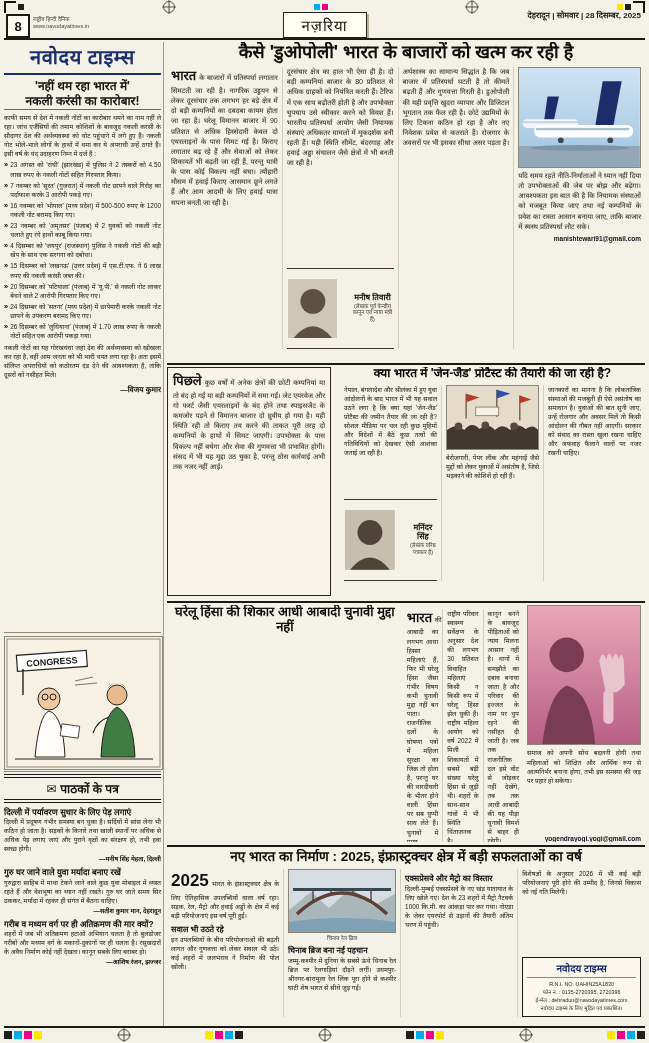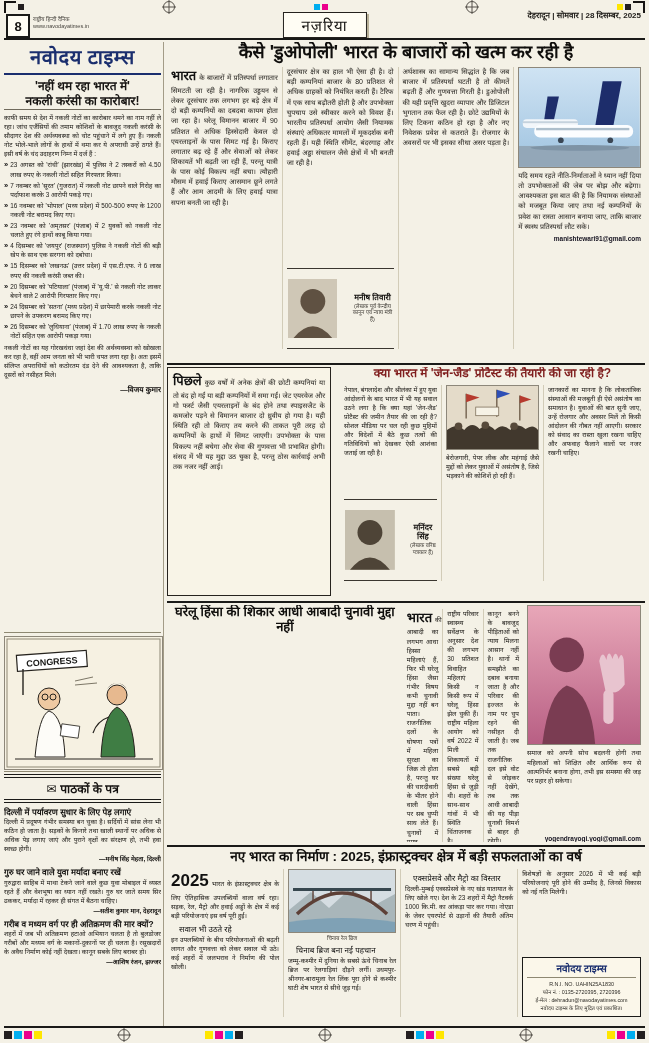--- a/index.html
+++ b/index.html
@@ -36,35 +36,35 @@
   .btxt.sm{font-size:6.4px;line-height:1.42;}
   .cols{display:flex;align-items:stretch;}
   .col{flex:1;padding:0 4px;min-width:0;display:flex;flex-direction:column;}
   .col + .col{border-left:1px solid #d2ccb8;}
   .drop-word{font-size:13px;font-weight:800;margin-right:3px;color:#111;}
   .byline-box{display:flex;gap:15px;align-items:center;border-top:1px solid #3a362f;border-bottom:1px solid #3a362f;
               padding:10px 1px;margin-top:auto;text-align:center;}
   .byline-name{font-weight:800;font-size:8px;line-height:1.1;}
   .byline-role{font-size:5.5px;color:#3c3933;line-height:1.2;}
   .email{font-size:6.5px;font-weight:700;text-align:right;margin-top:3px;color:#14121f;}
-  .subhead{font-size:8px;font-weight:400;margin:3px 8px 1px;color:#111;}
+  .subhead{font-size:8px;font-weight:700;margin:3px 0 1px;color:#111;}
   .caption{font-size:5.5px;text-align:center;color:#3c3933;margin:1px 0 2px;}
 
   
   .masthead{font-size:20px;font-weight:800;color:#1a2e6e;text-align:center;letter-spacing:.5px;
             border-bottom:2.5px double #1a2e6e;padding:1px 0 3px;}
   .ed-head{font-size:12px;font-weight:800;text-align:center;line-height:1.25;margin:4px 0 3px;
            border-bottom:1px solid #6f6a5c;}
   .bullet{display:flex;gap:2px;margin-top:2px;}
   .bmark{font-weight:800;font-size:7.5px;flex:none;color:#111;}
   .author{font-size:7.5px;font-weight:800;text-align:right;margin-top:4px;}
 
   .headline-xl{font-size:18px;font-weight:800;text-align:center;line-height:1.12;color:#0f0e0c;}
   .headline-l{font-size:13px;font-weight:800;text-align:center;line-height:1.15;color:#0f0e0c;}
-  .headline-m{font-size:12px;font-weight:800;text-align:center;line-height:1.15;color:#7f1d1d;}
+  .headline-m{font-size:12px;font-weight:800;text-align:center;line-height:1.15;color:#000000;}
 
   .boxed{border:1.3px solid #26231e;background:#f8f4e7;padding:4px 5px;}
 
   .photo{display:block;width:100%;}
   .photo-frame{border:1px solid #8d877a;line-height:0;}
 
   
   .letters-head{display:flex;align-items:center;justify-content:center;gap:4px;font-size:12px;font-weight:800;
                 border-top:4px double #1a1a18;border-bottom:4px double #1a1a18;padding:2px 0;margin-bottom:3px;}
   .letter-head{font-size:8.4px;font-weight:800;line-height:1.2;margin-top:4px;}

